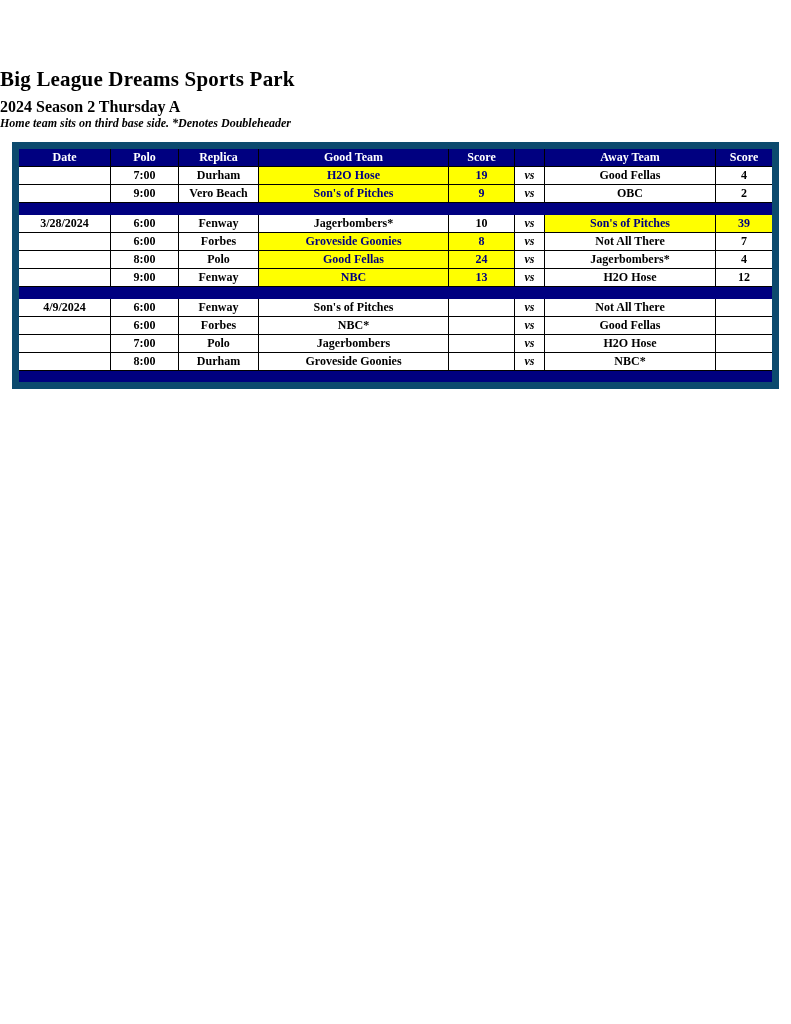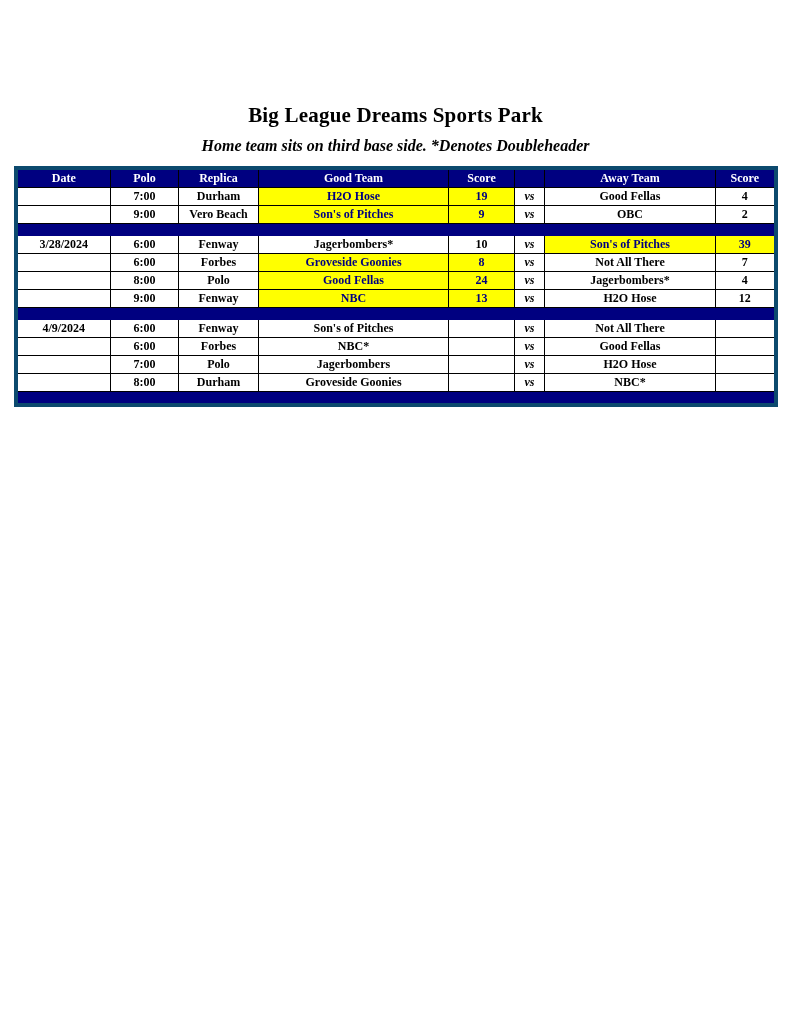--- a/index.html
+++ b/index.html
@@ -13,50 +13,49 @@
     font-family: "Liberation Serif", serif;
     color: #000000;
     position: relative;
   }
   .page {
     width: 791px;
     height: 1024px;
     position: relative;
   }
   .header-block {
-    text-align: center;
-    padding-top: 102px;
+    text-align: left;
+    padding-top: 66px;
   }
   .title {
     font-family: "Liberation Serif", serif;
     font-size: 21px;
     font-weight: bold;
     letter-spacing: 0.2px;
     line-height: 1.25;
   }
   .subtitle {
     font-family: "Liberation Serif", serif;
     font-size: 16px;
     font-weight: bold;
     margin-top: 5px;
     line-height: 1.2;
   }
   .note {
     font-family: "Liberation Serif", serif;
-    font-size: 16px;
+    font-size: 12px;
     font-weight: bold;
     font-style: italic;
-    margin-top: 9px;
   }
   table.schedule {
     border-collapse: collapse;
     table-layout: fixed;
     margin: 11px auto 0 auto;
     width: 760px;
-    border: 4px solid #0c4a6e;
+    border: 7px solid #0c4a6e;
   }
   table.schedule td, table.schedule th {
     border: 1px solid #000000;
     padding: 0;
     height: 17px;
     font-size: 12px;
     text-align: center;
     vertical-align: middle;
     font-family: "Liberation Serif", serif;
     overflow: hidden;
@@ -103,20 +102,21 @@
   col.c-away   { width: 171px; }
   col.c-score2 { width: 60px; }
 </style>
 </head>
 <body>
 
 <div class="page">
 
   <div class="header-block">
     <div class="title">Big League Dreams Sports Park</div>
+    <div class="subtitle">2024 Season 2 Thursday A</div>
     <div class="note">Home team sits on third base side.  *Denotes Doubleheader</div>
   </div>
 
   <table class="schedule">
     <colgroup>
       <col class="c-date">
         <col class="c-time">
         <col class="c-replica">
         <col class="c-home">
       <col class="c-score1">

